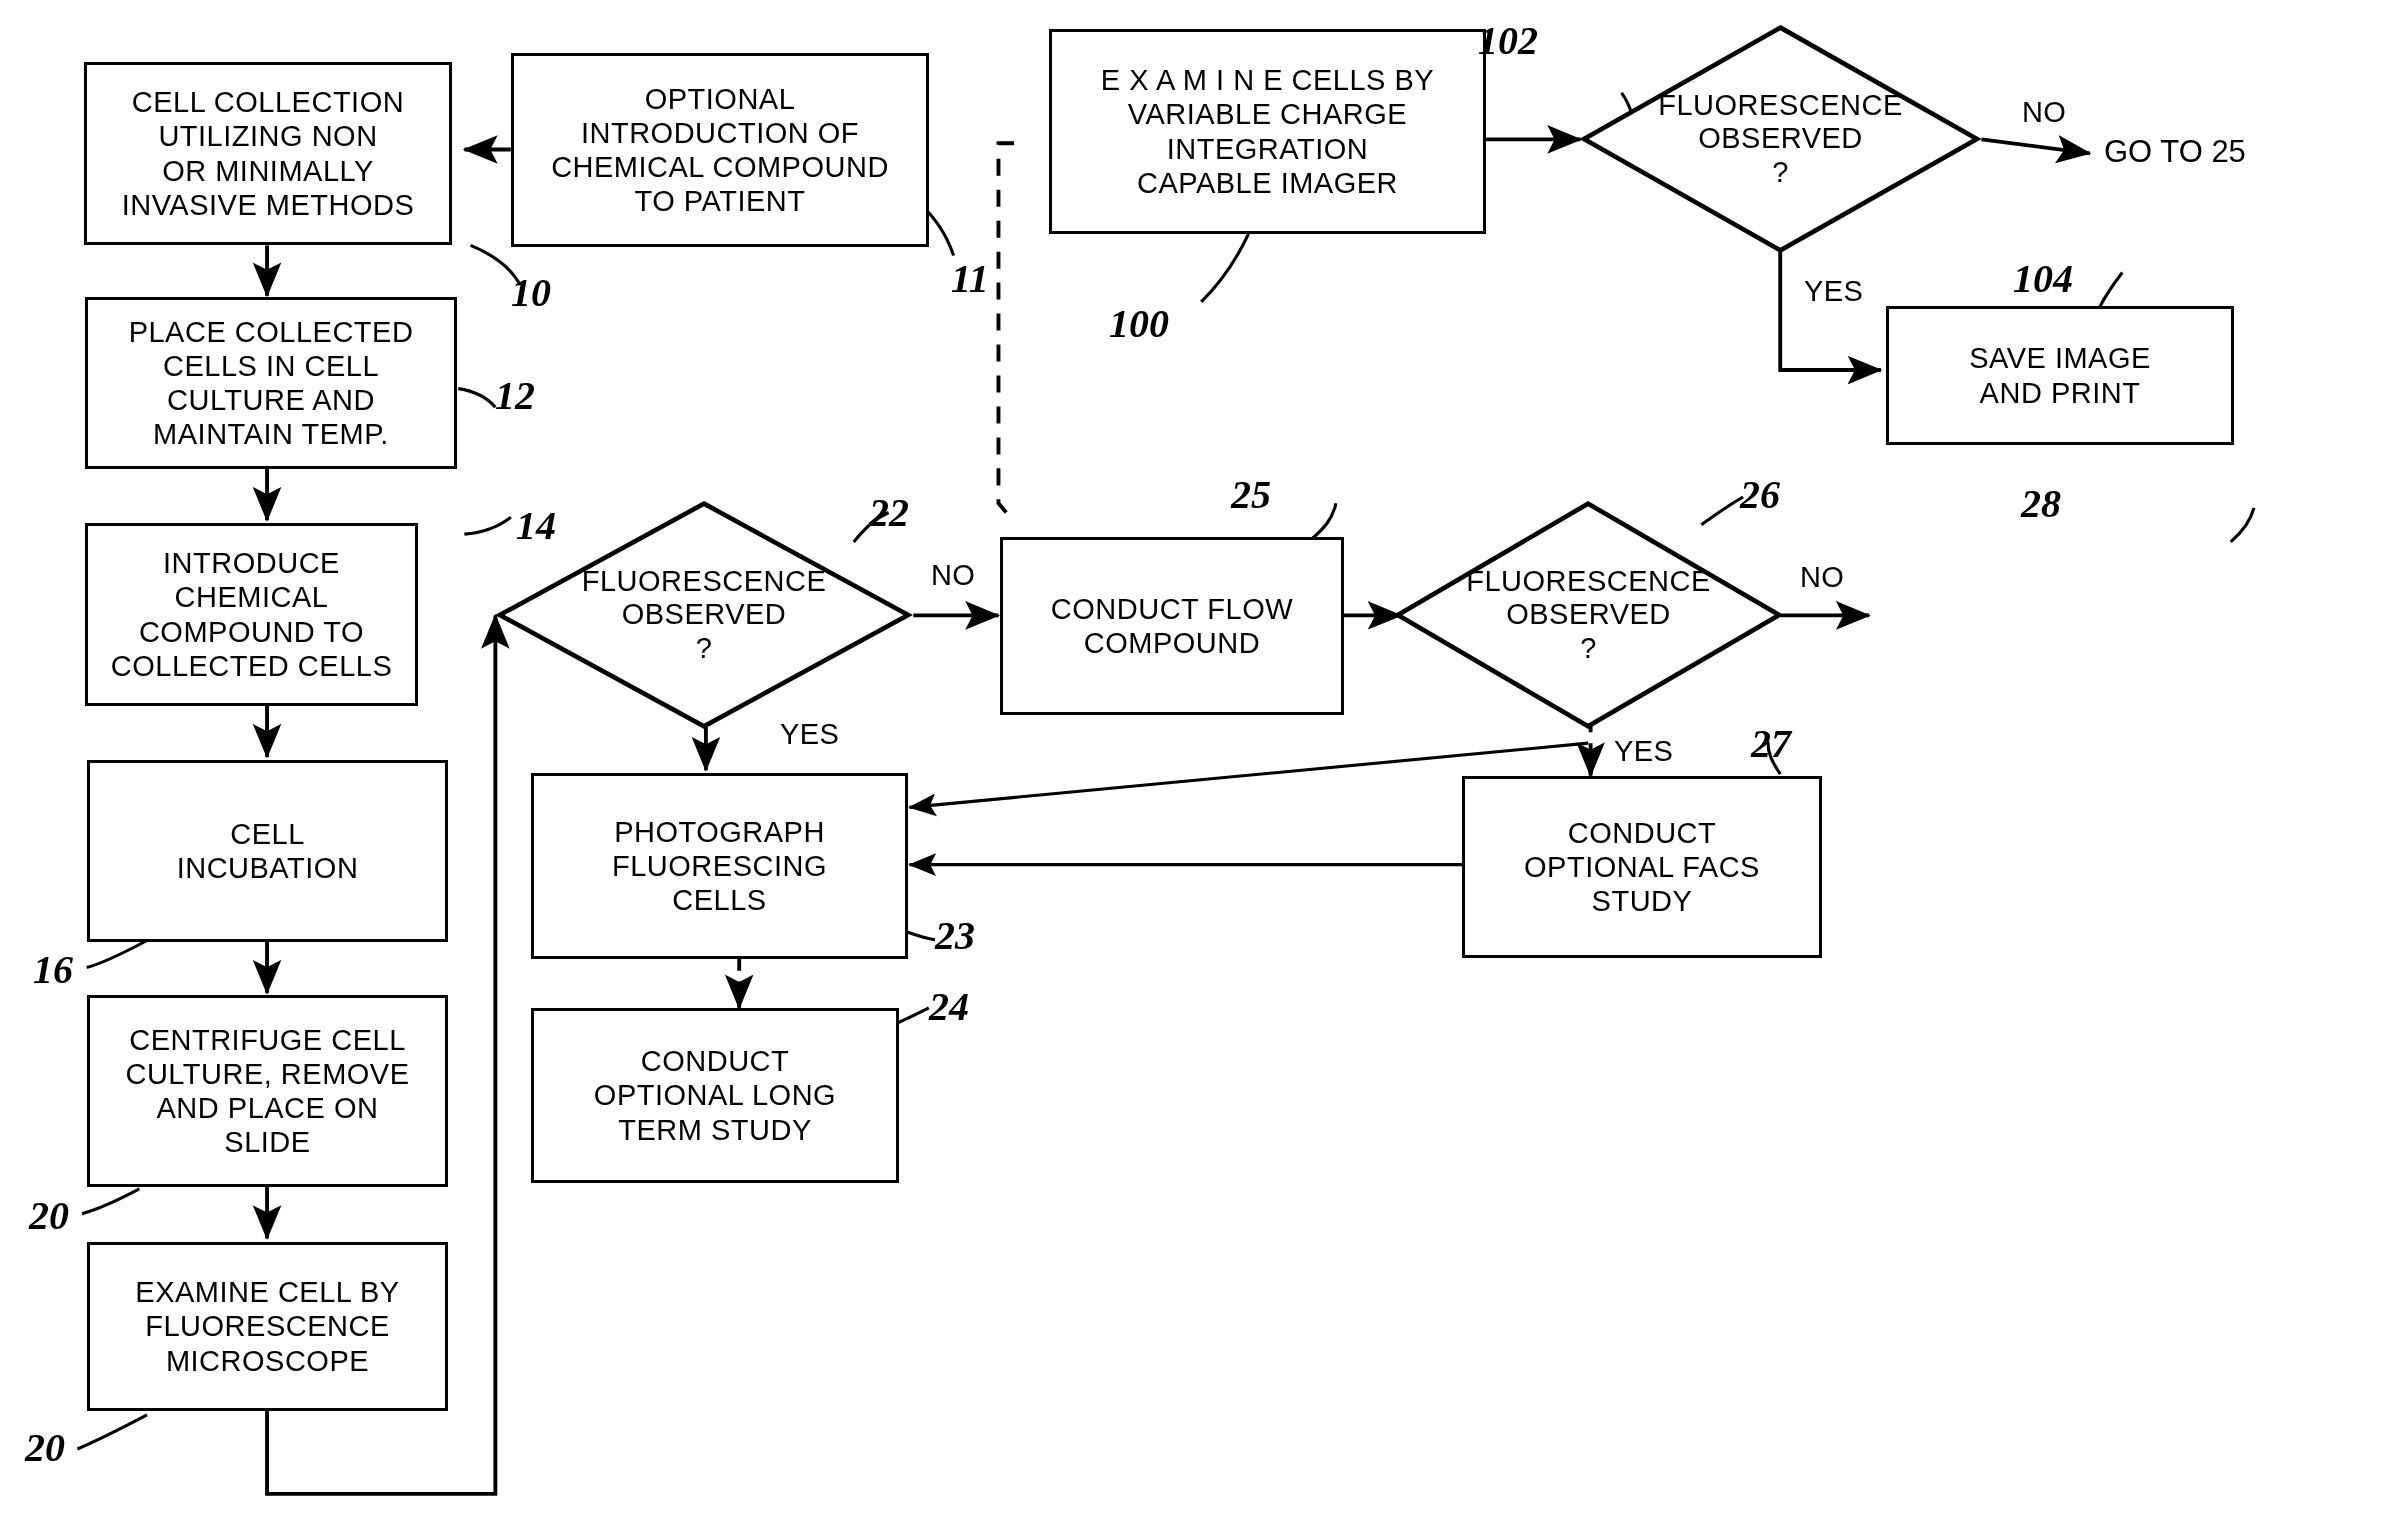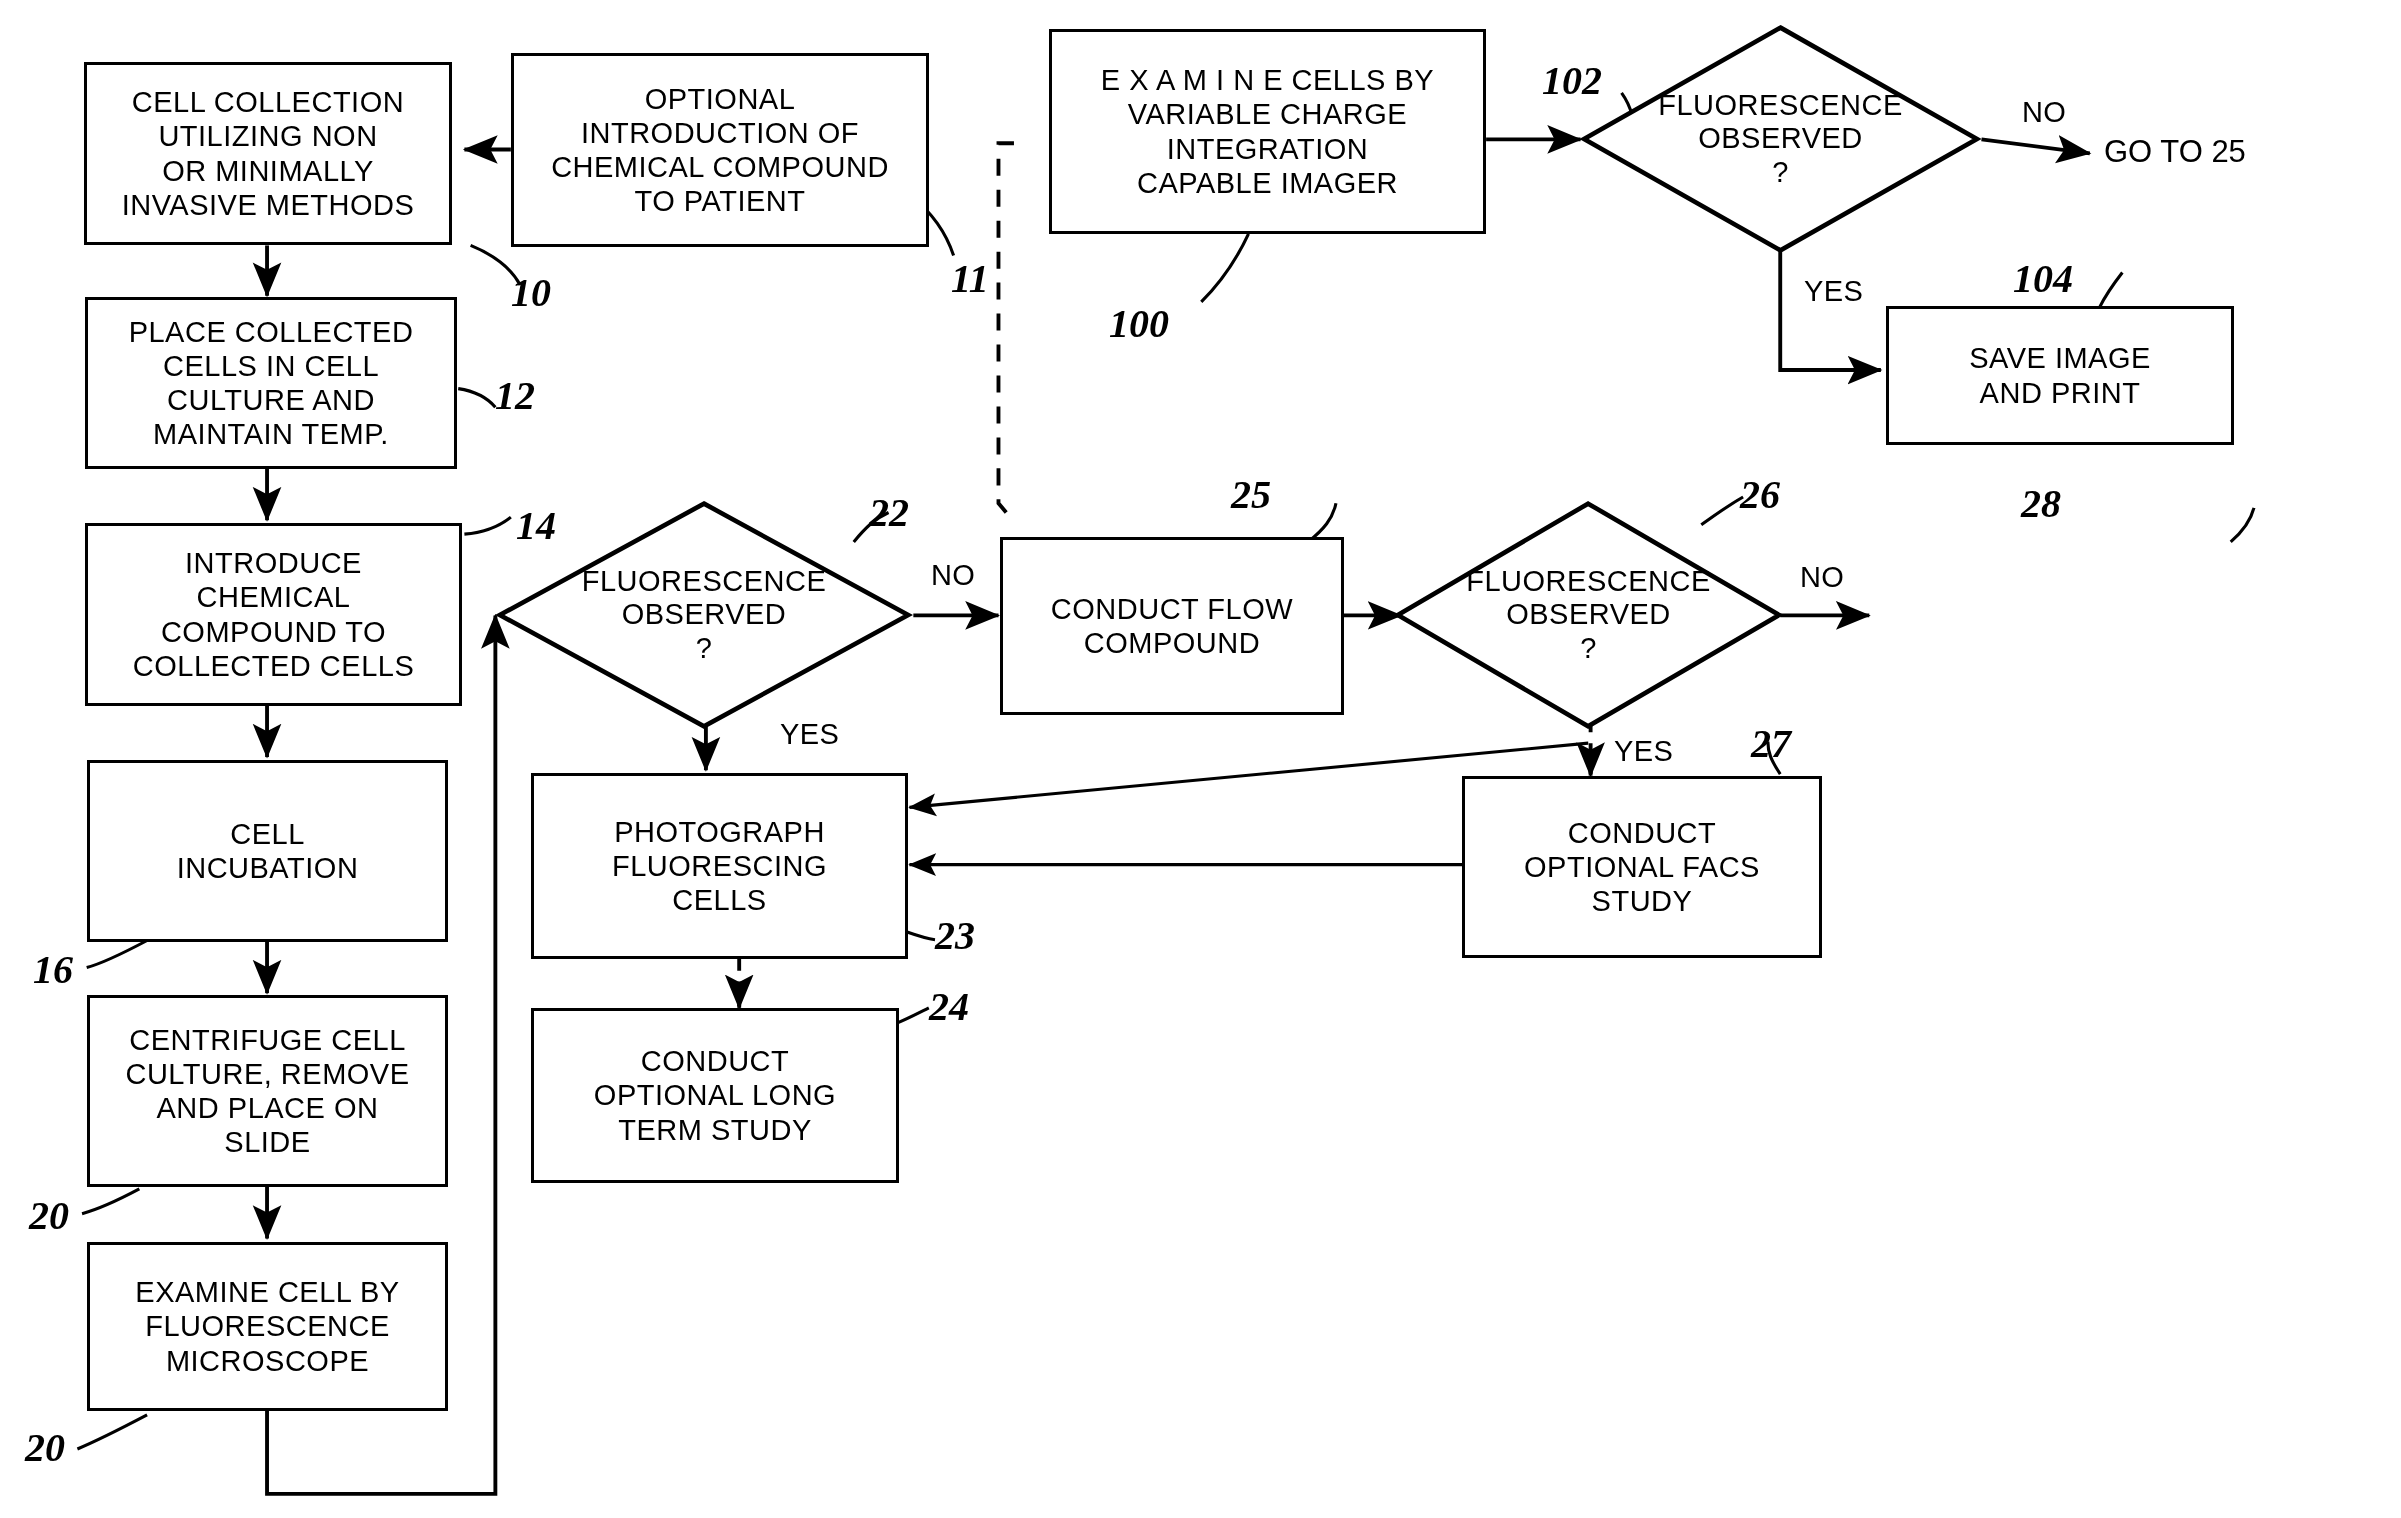--- a/index.html
+++ b/index.html
@@ -124,21 +124,21 @@
 
   <div class="node box" style="left:85px;top:297px;width:372px;height:172px;">
     <span class="txt">
       <span>PLACE COLLECTED</span><br>
       <span>CELLS IN CELL</span><br>
       <span>CULTURE  AND</span><br>
       <span>MAINTAIN TEMP.</span>
     </span>
   </div>
 
-  <div class="node box" style="left:85px;top:523px;width:377px;height:183px;">
+  <div class="node box" style="left:85px;top:523px;width:333px;height:183px;">
     <span class="txt">
       <span>INTRODUCE</span><br>
       <span>CHEMICAL</span><br>
       <span>COMPOUND  TO</span><br>
       <span>COLLECTED CELLS</span>
     </span>
   </div>
 
   <div class="node box" style="left:87px;top:760px;width:361px;height:182px;">
     <span class="txt">
@@ -255,17 +255,17 @@
   <div class="ref" style="left:29px;top:1192px;">20</div>
   <div class="ref" style="left:25px;top:1424px;">20</div>
   <div class="ref" style="left:869px;top:489px;">22</div>
   <div class="ref" style="left:935px;top:912px;">23</div>
   <div class="ref" style="left:929px;top:983px;">24</div>
   <div class="ref" style="left:1231px;top:471px;">25</div>
   <div class="ref" style="left:1740px;top:471px;">26</div>
   <div class="ref" style="left:1751px;top:720px;">27</div>
   <div class="ref" style="left:2021px;top:480px;">28</div>
   <div class="ref" style="left:1109px;top:300px;">100</div>
-  <div class="ref" style="left:1542px;top:17px;margin-top:40px;">102</div>
+  <div class="ref" style="left:1478px;top:17px;">102</div>
   <div class="ref" style="left:2013px;top:255px;">104</div>
 
 </div>
 
 
 </body></html>

